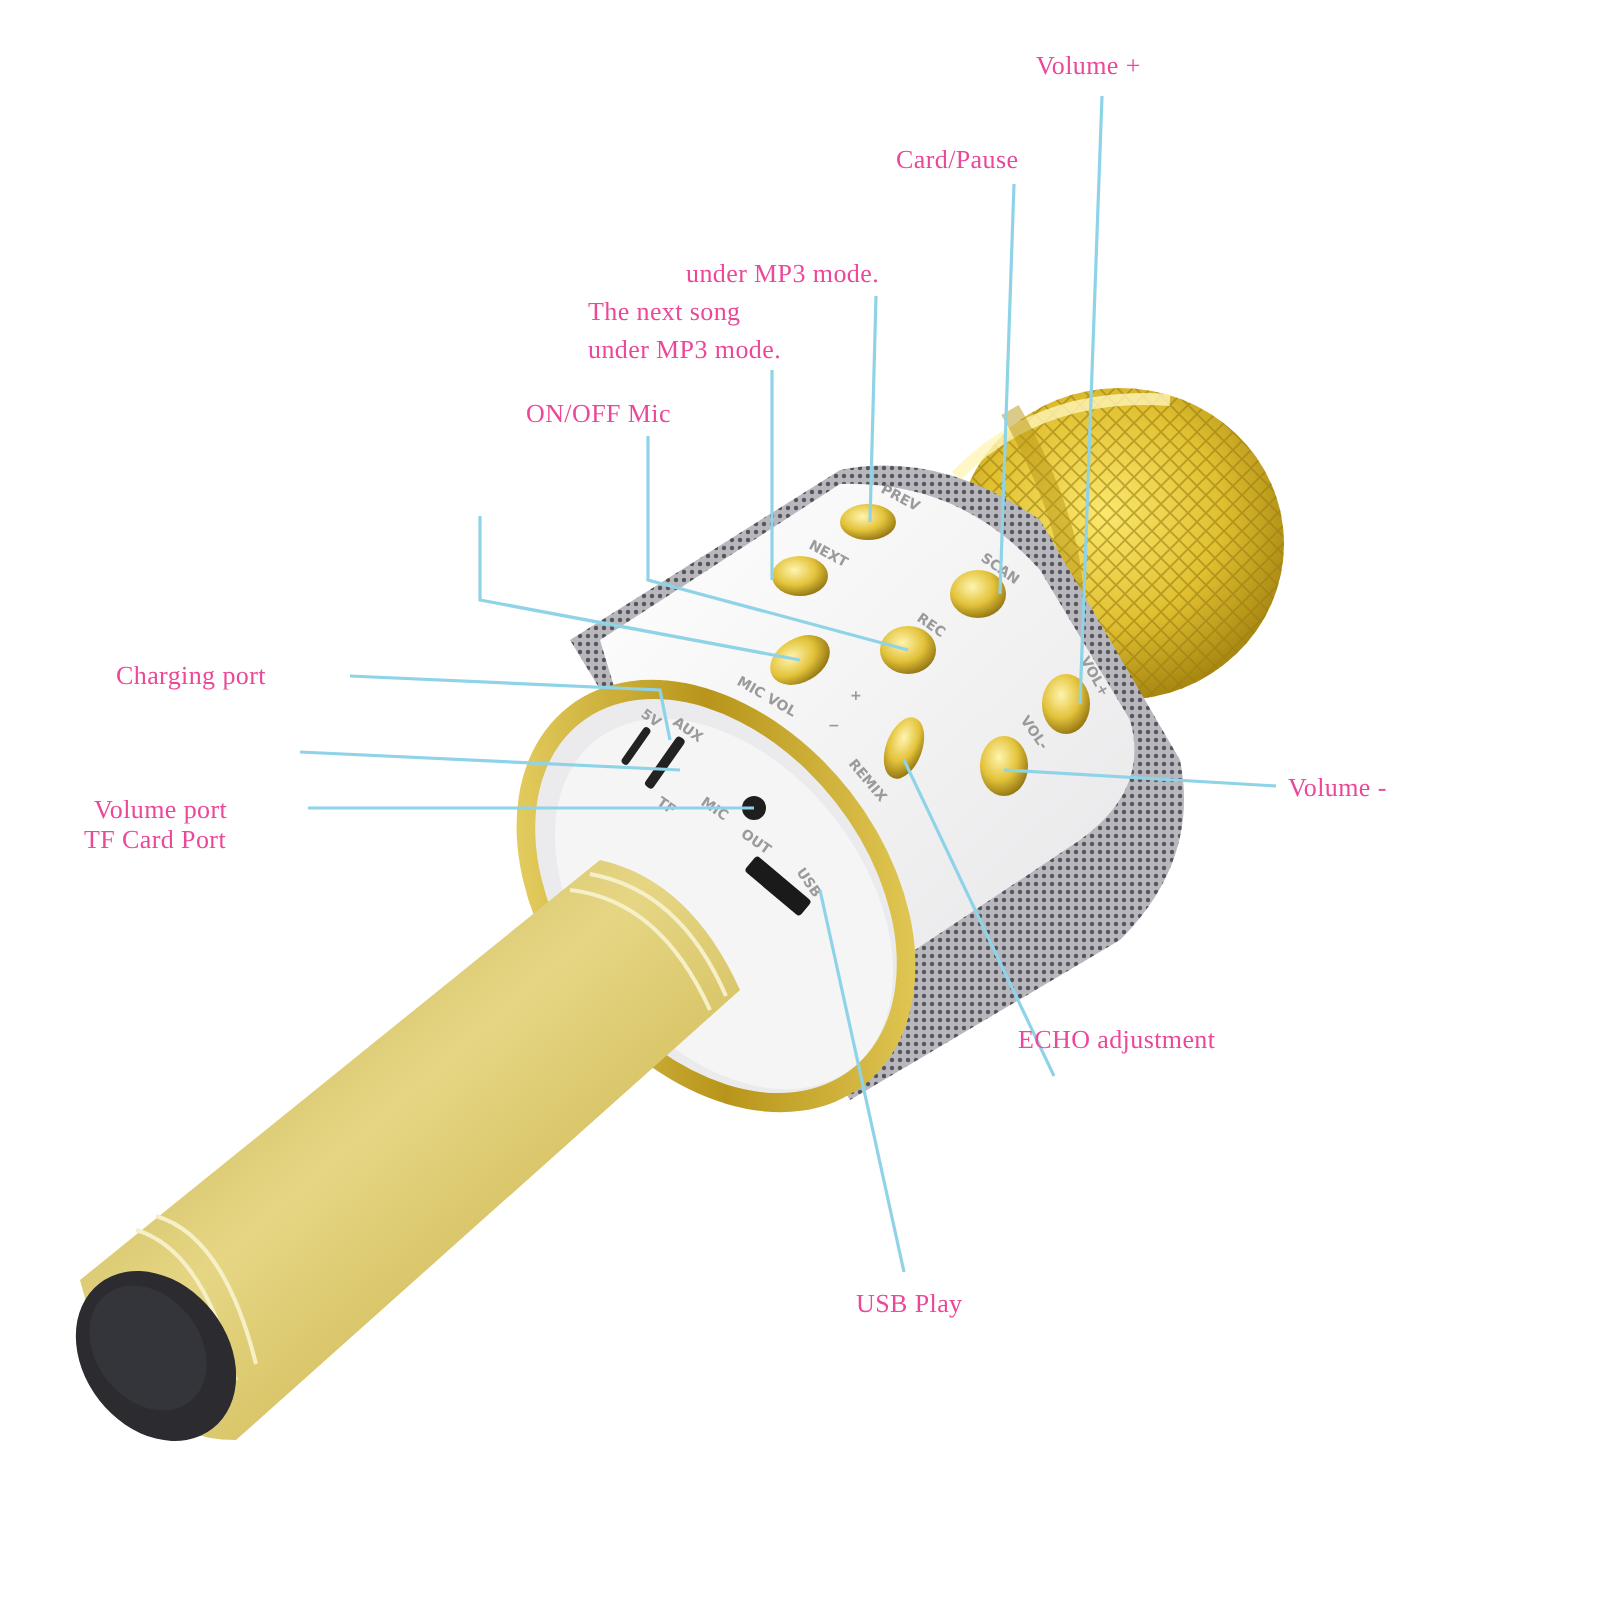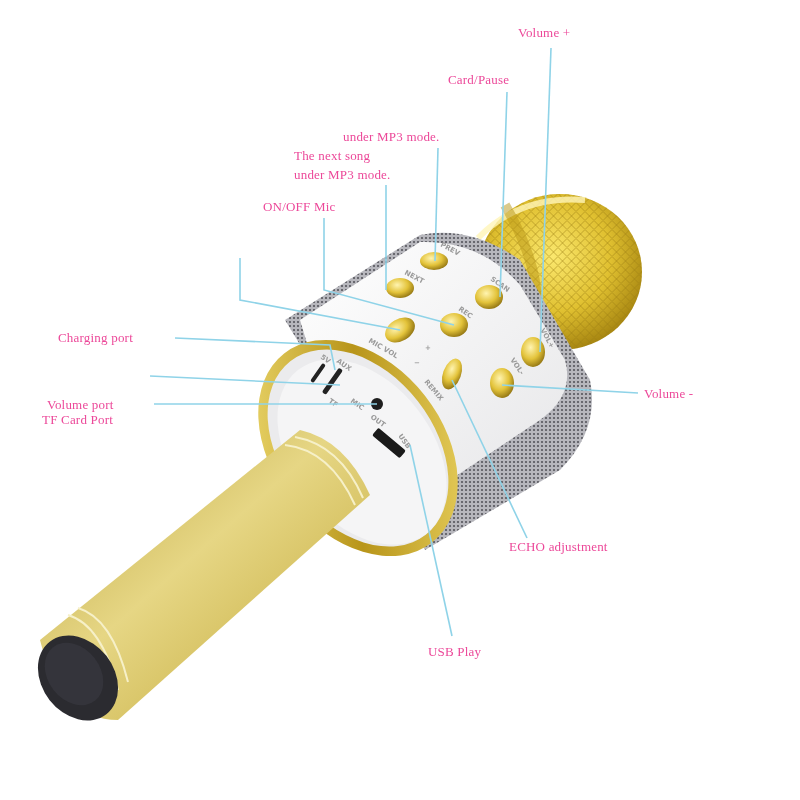--- a/index.html
+++ b/index.html
@@ -130,15 +130,15 @@
   <div class="lbl" style="left:518px; top:23px;">Volume +</div>
   <div class="lbl" style="left:448px; top:70px;">Card/Pause</div>
   <div class="lbl" style="left:343px; top:127px;">under MP3 mode.</div>
   <div class="lbl" style="left:294px; top:146px;">The next song</div>
   <div class="lbl" style="left:294px; top:165px;">under MP3 mode.</div>
   <div class="lbl" style="left:263px; top:197px;">ON/OFF Mic</div>
   <div class="lbl" style="left:58px; top:328px;">Charging port</div>
   <div class="lbl" style="left:42px; top:366px;margin-top:44px;">TF Card Port</div>
   <div class="lbl" style="left:47px; top:395px;">Volume port</div>
   <div class="lbl" style="left:644px; top:384px;">Volume -</div>
-  <div class="lbl" style="left:509px; top:537px;">ECHO adjustment</div>
+  <div class="lbl" style="left:509px; top:510px;">ECHO adjustment</div>
   <div class="lbl" style="left:428px; top:642px;">USB Play</div>
 </div>
 
 </body></html>

